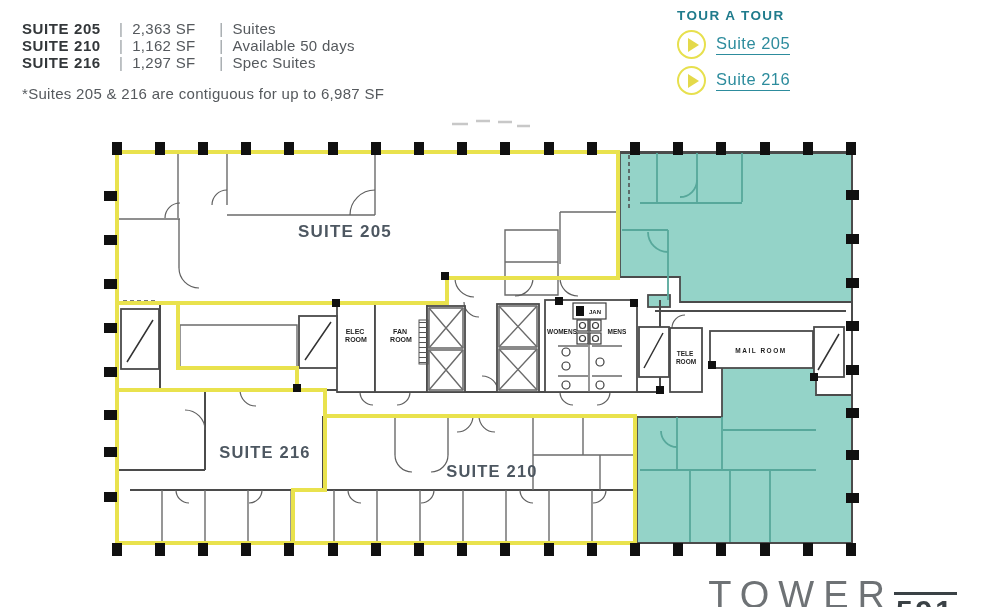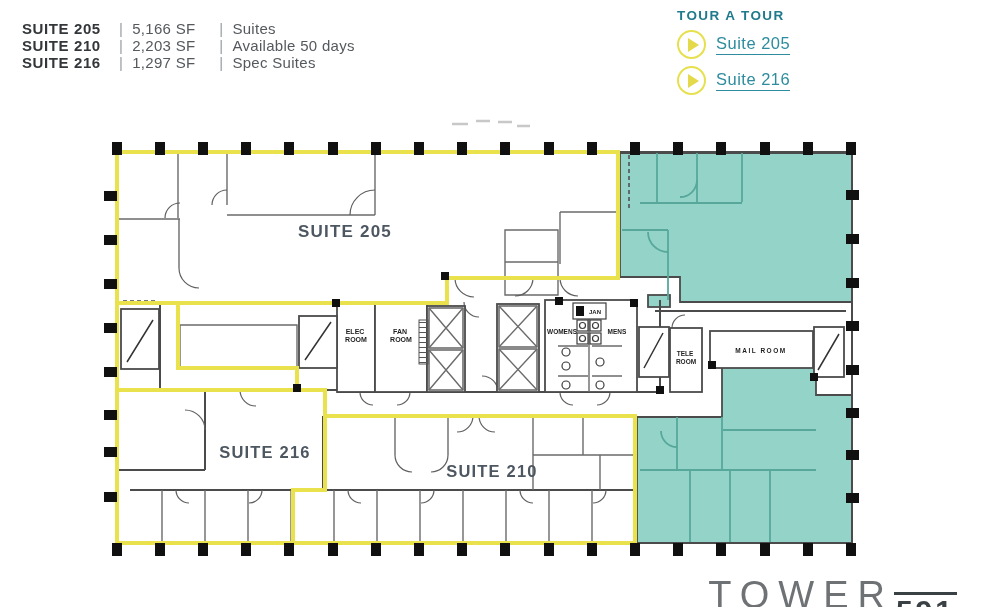--- a/index.html
+++ b/index.html
@@ -50,38 +50,39 @@
 </style>
 </head>
 <body>
 
 <div id="stage">
 
   <div class="legend">
     <div class="legend-row">
       <span class="suite-name">SUITE 205</span>
       <span class="sep">|</span>
-      <span class="size">5,166 SF</span>
+      <span class="size">2,363 SF</span>
       <span class="sep">|</span>
       <span class="status">Suites</span>
     </div>
     <div class="legend-row">
       <span class="suite-name">SUITE 210</span>
       <span class="sep">|</span>
-      <span class="size">2,203 SF</span>
+      <span class="size">1,162 SF</span>
       <span class="sep">|</span>
       <span class="status">Available 50 days</span>
     </div>
     <div class="legend-row">
       <span class="suite-name">SUITE 216</span>
       <span class="sep">|</span>
       <span class="size">1,297 SF</span>
       <span class="sep">|</span>
       <span class="status">Spec Suites</span>
     </div>
+    <div class="footnote">*Suites 205 &amp; 216 are contiguous for up to 6,987 SF</div>
   </div>
 
   <div class="tour">
     <div class="tour-title">TOUR A TOUR</div>
     <div class="tour-row">
       <span class="play">
           <span class="play-tri"></span>
         </span>
       <span class="tour-link">Suite 205</span>
     </div>

